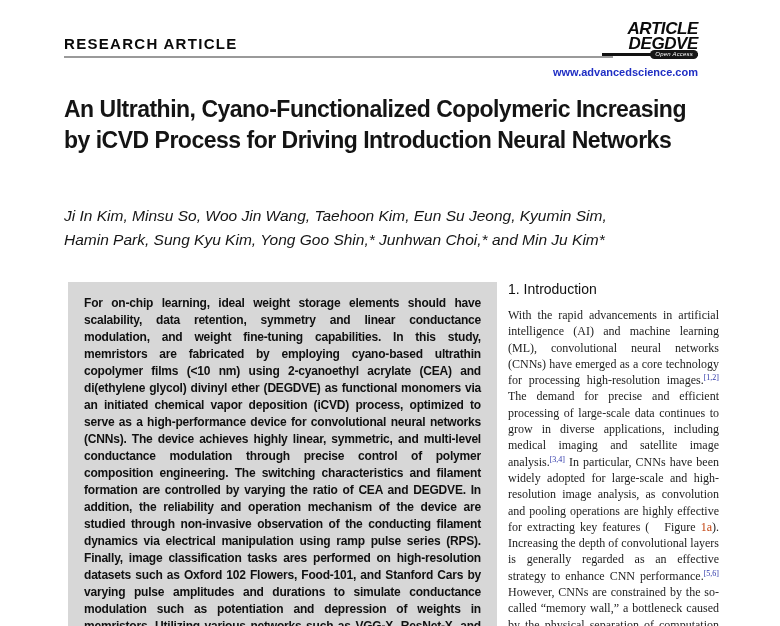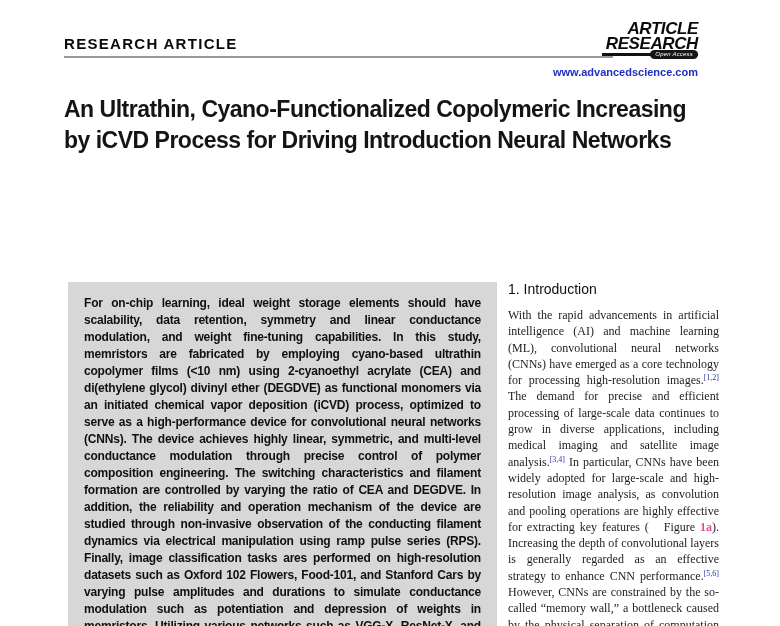--- a/index.html
+++ b/index.html
@@ -58,45 +58,49 @@
   .intro-col { position:absolute; left:508px; top:280px; width:211px; }
   .intro-heading { margin:0 0 9px 0; font-weight:400; font-size:14px; line-height:18px; color:#0f0f0f; }
   .intro-para {
     margin:0; font-family:"Liberation Serif", serif; font-weight:400;
     font-size:12px; line-height:16.3px; color:#1c1c1c; text-align:justify;
   }
   .ref {
     color:#2c35a8; font-size:8px; line-height:0;
     position:relative; top:-4px; vertical-align:baseline; cursor:pointer; text-decoration:none;
   }
-  .figref { color:#ec4899; font-weight:700; text-decoration:none; cursor:pointer; }
+  .figref { color:#c2410c; font-weight:400; text-decoration:none; cursor:pointer; }
   .intro-para b { font-weight:400;margin-left:15px; }
 </style>
 </head>
 <body>
 
 <div class="page">
 
   <div class="article-type">RESEARCH ARTICLE</div>
   <div class="header-rule"></div>
 
   <div class="logo">
     <div class="logo-line">ARTICLE</div>
-    <div class="logo-line">RESEARCH</div>
+    <div class="logo-line">DEGDVE</div>
     <div class="logo-rule">
         <span class="oa-badge">Open Access</span>
       </div>
   </div>
   <a class="website">www.advancedscience.com</a>
 
   <h1 class="title">
     <div class="title-line">An Ultrathin, Cyano-Functionalized Copolymeric Increasing</div>
     <div class="title-line">by iCVD Process for Driving Introduction Neural Networks</div>
   </h1>
 
+  <div class="authors">
+    <div class="author-line">Ji In Kim, Minsu So, Woo Jin Wang, Taehoon Kim, Eun Su Jeong, Kyumin Sim,</div>
+    <div class="author-line">Hamin Park, Sung Kyu Kim, Yong Goo Shin,* Junhwan Choi,* and Min Ju Kim*</div>
+  </div>
 
   <div class="abstract-box">
     <p class="abstract-text">For on-chip learning, ideal weight storage elements should have scalability, data retention, symmetry and linear conductance modulation, and weight fine-tuning capabilities. In this study, memristors are fabricated by employing cyano-based ultrathin copolymer films (&lt;10 nm) using 2-cyanoethyl acrylate (CEA) and di(ethylene glycol) divinyl ether (DEGDVE) as functional monomers via an initiated chemical vapor deposition (iCVD) process, optimized to serve as a high-performance device for convolutional neural networks (CNNs). The device achieves highly linear, symmetric, and multi-level conductance modulation through precise control of polymer composition engineering. The switching characteristics and filament formation are controlled by varying the ratio of CEA and DEGDVE. In addition, the reliability and operation mechanism of the device are studied through non-invasive observation of the conducting filament dynamics via electrical manipulation using ramp pulse series (RPS). Finally, image classification tasks ares performed on high-resolution datasets such as Oxford 102 Flowers, Food-101, and Stanford Cars by varying pulse amplitudes and durations to simulate conductance modulation such as potentiation and depression of weights in memristors. Utilizing various networks such as VGG-X, ResNet-X, and DenseNet, the proposed system demonstrated robust performance, achieving up to 88.39% classification accuracy, validating the efficiency of the memristor-based CNN architecture in real-world AI applications.</p>
   </div>
 
   <div class="intro-col">
     <h2 class="intro-heading">1. Introduction</h2>
     <p class="intro-para"><span>With the rapid advancements in artificial intelligence (AI) and machine learning (ML), convolutional neural networks (CNNs) have emerged as a core technology for processing high-resolution images.</span><sup class="ref">[1,2]</sup><span> The demand for precise and efficient processing of large-scale data continues to grow in diverse applications, including medical imaging and satellite image analysis.</span><sup class="ref">[3,4]</sup><span> In particular, CNNs have been widely adopted for large-scale and high-resolution image analysis, as convolution and pooling operations are highly effective for extracting key features (</span><b>Figure </b><a class="figref">1a</a><span>). Increasing the depth of convolutional layers is generally regarded as an effective strategy to enhance CNN performance.</span><sup class="ref">[5,6]</sup><span> However, CNNs are constrained by the so-called “memory wall,” a bottleneck caused by the physical separation of computation and memory in von Neumann architectures, which severely limits energy efficiency and scalability in con-</span></p>
   </div>
 

